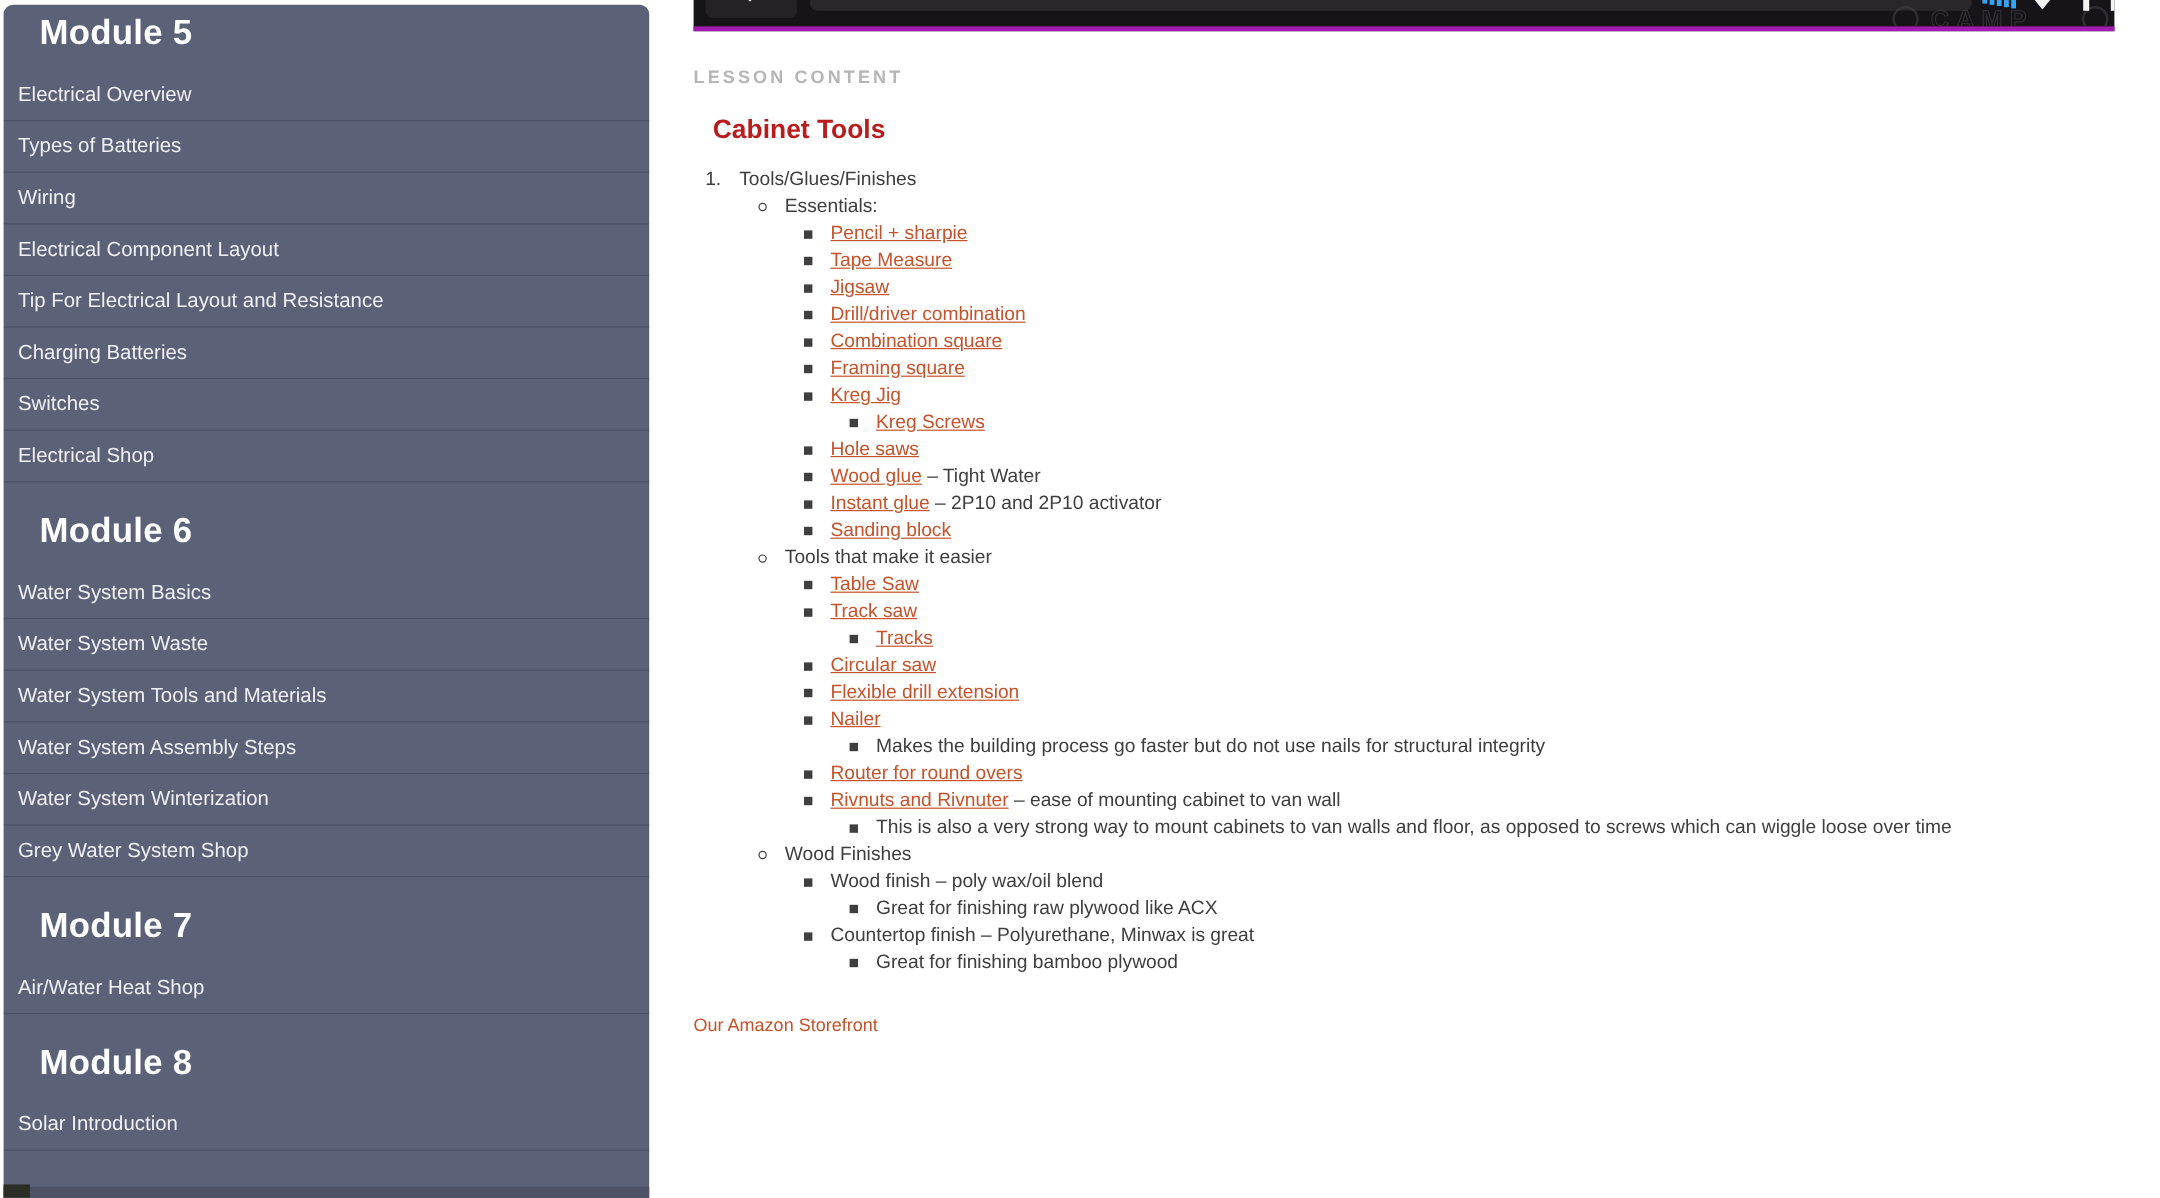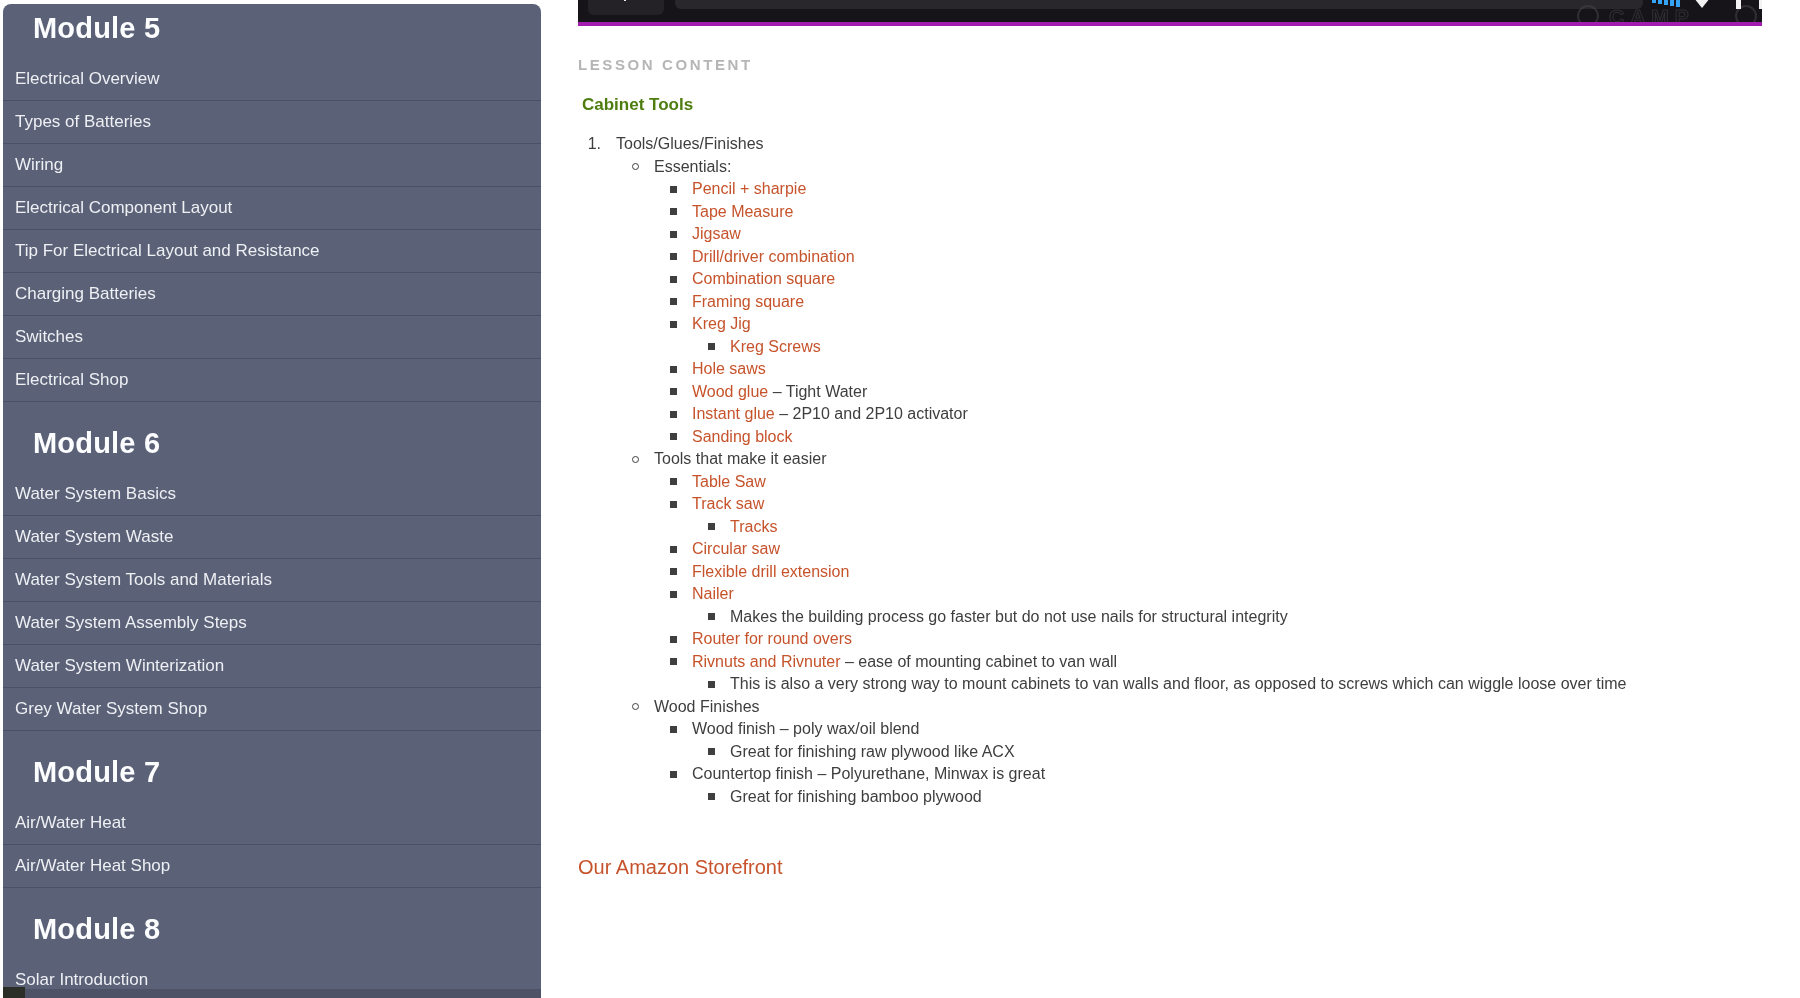--- a/index.html
+++ b/index.html
@@ -35,33 +35,33 @@
     border-left:8px solid transparent;border-right:8px solid transparent;border-top:10px solid #f2f2f2;}
   .fs-icon{position:absolute;left:1158px;top:-2px;width:18px;height:11px;
     border-left:5px solid #f2f2f2;border-right:5px solid #f2f2f2;}
   .watermark{position:absolute;left:995px;top:3px;width:190px;height:30px;opacity:.55;pointer-events:none;}
   .watermark .wm-text{position:absolute;left:36px;top:2px;font-size:21px;font-weight:700;
     letter-spacing:6px;color:transparent;-webkit-text-stroke:1px #46434a;}
   .wm-wheel{position:absolute;top:2px;width:22px;height:22px;border:2px solid #46434a;border-radius:50%;box-sizing:border-box;}
   .wm-wheel.w1{left:4px;} .wm-wheel.w2{left:162px;}
 
   .section-label{margin:30px 0 0 0;font-size:15px;font-weight:600;letter-spacing:2.6px;color:#b5b5b5;}
-  .page-title{margin:22px 0 0 4px;font-size:17px;font-weight:700;color:#4d7c0f;}
+  .page-title{margin:22px 0 0 16px;font-size:22px;font-weight:700;color:#b91c1c;}
 
   
   .lesson-list{margin-top:18px;font-size:16px;color:var(--text,#3e3e3e);}
   .li-row{display:flex;align-items:flex-start;line-height:22.5px;}
   .marker-cell{flex:0 0 38px;width:38px;box-sizing:border-box;display:flex;justify-content:center;align-items:center;height:22.5px;}
   .marker-cell.num{justify-content:flex-end;padding-right:15px;font-size:16px;color:var(--text,#3e3e3e);}
   .m-circle{width:7px;height:7px;border:1.5px solid #3f3f3f;border-radius:50%;box-sizing:border-box;}
   .m-square{width:7px;height:7px;background:#3f3f3f;}
   .children{margin-left:38px;}
   .li-text{flex:1;min-width:0;}
-  .lesson-link{color:var(--link,#c6532b);cursor:pointer;}
-  .footer-link{display:inline-block;margin-top:48px;font-size:20px;color:var(--link,#c6532b);cursor:pointer;}
+  .lesson-link{color:var(--link,#c6532b);cursor:pointer;text-decoration:underline;}
+  .footer-link{display:inline-block;margin-top:32px;font-size:15px;color:var(--link,#c6532b);cursor:pointer;}
 </style>
 </head>
 <body>
 
 <aside class="sidebar" id="sidebar">
     <div class="module-title first">Module 5</div>
     <div class="side-item">Electrical Overview</div>
     <div class="side-item">Types of Batteries</div>
     <div class="side-item">Wiring</div>
     <div class="side-item">Electrical Component Layout</div>
@@ -70,21 +70,20 @@
     <div class="side-item">Switches</div>
     <div class="side-item">Electrical Shop</div>
     <div class="module-title">Module 6</div>
     <div class="side-item">Water System Basics</div>
     <div class="side-item">Water System Waste</div>
     <div class="side-item">Water System Tools and Materials</div>
     <div class="side-item">Water System Assembly Steps</div>
     <div class="side-item">Water System Winterization</div>
     <div class="side-item">Grey Water System Shop</div>
     <div class="module-title">Module 7</div>
-    <div class="side-item">Air/Water Heat</div>
     <div class="side-item">Air/Water Heat Shop</div>
     <div class="module-title">Module 8</div>
     <div class="side-item">Solar Introduction</div>
   </aside>
 <div class="sidebar-bottom-band"></div>
 <div class="sidebar-bottom-thumb"></div>
 
 <div class="content">
 
   <div class="video">

